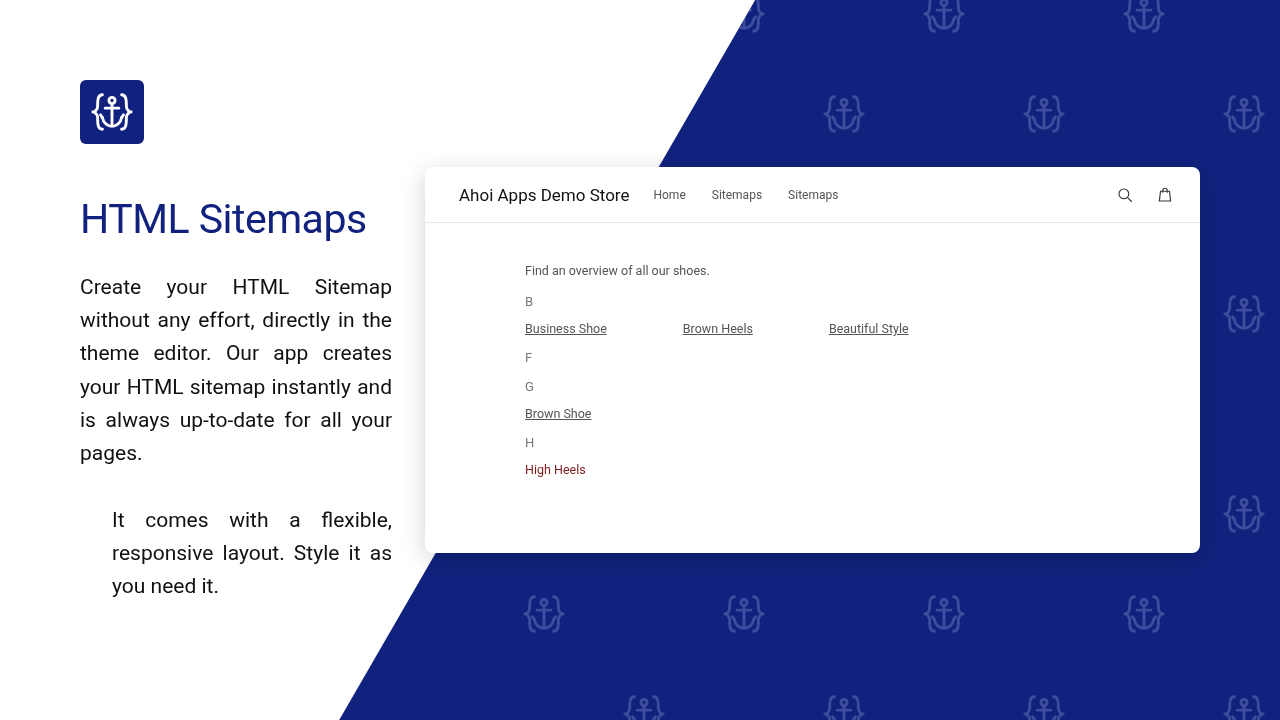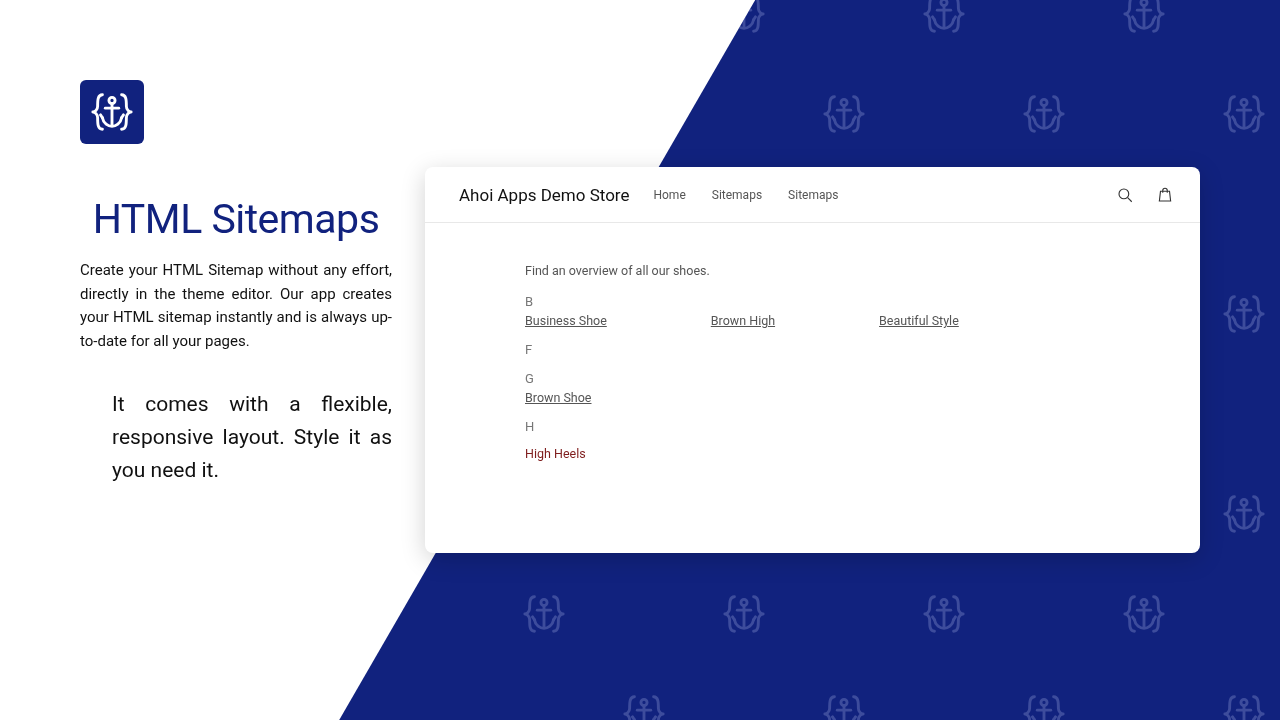--- a/index.html
+++ b/index.html
@@ -16,22 +16,22 @@
   .pattern .cell {
     position: absolute; width: 48px; height: 48px; display: flex; align-items: center; justify-content: center;
   }
   .pattern .cell svg { width: 46px; height: 46px; }
   .logo {
     position: absolute; left: 80px; top: 80px; width: 64px; height: 64px;
     background: #11227e; border-radius: 6px; display: flex; align-items: center; justify-content: center;
   }
   .logo svg { width: 46px; height: 46px; }
   .left-col { position: absolute; left: 80px; top: 195px; width: 312px; }
-  .title { color: #11227e; font-size: 41px; font-weight: 400; letter-spacing: -0.5px; text-align: center; }
-  .para { margin-top: 16px; color: #111; font-size: 15px; line-height: 1.58; text-align: justify; text-justify: inter-word; }
+  .title { color: #11227e; font-size: 41px; font-weight: 400; letter-spacing: -0.5px; }
+  .para { margin-top: 28px; color: #111; font-size: 21px; line-height: 1.58; text-align: justify; text-justify: inter-word; }
   .para2 { margin-top: 34px; color: #111; font-size: 21px; line-height: 1.58; text-align: justify; margin-left: 32px; }
   .browser {
     position: absolute; left: 425px; top: 167px; width: 775px; height: 386px;
     background: #ffffff; border-radius: 8px; box-shadow: 0 6px 24px rgba(0,0,0,0.18);
     overflow: hidden;
   }
   .store-header {
     display: flex; align-items: center; height: 56px; padding: 0 26px 0 34px;
     border-bottom: 1px solid #e8e8e8;
   }
@@ -39,21 +39,21 @@
   .store-nav { display: flex; gap: 26px; align-items: center; }
   .store-nav a { font-size: 12px; color: #555; text-decoration: none; }
   .store-actions { margin-left: auto; display: flex; gap: 22px; align-items: center; }
   .icon-btn { width: 18px; height: 18px; display: inline-flex; align-items: center; justify-content: center; color: #333; }
   .icon-btn svg { width: 18px; height: 18px; stroke: #333; stroke-width: 1.5; fill: none; }
   .store-body { padding: 22px 100px 0 100px; color: #333; }
   .products-h { font-size: 26px; font-weight: 700; color: #111; }
   .products-sub { margin-top: 18px; font-size: 12.5px; color: #555; }
   .group { margin-top: 16px; }
   .group-letter { font-size: 13px; color: #777; }
-  .group-items { margin-top: 4px; display: flex; gap: 104px; }
+  .group-items { margin-top: 12px; display: flex; gap: 76px; }
   .group-items a { font-size: 12.5px; color: #555; text-decoration: underline; }
   .group + .group { margin-top: 14px; }
   .trunc { margin-top: 12px; font-size: 12.5px; color: #7f1d1d; }
 </style>
 </head>
 <body>
 
 <div class="stage">
 
   <div class="bg-poly">
@@ -553,21 +553,21 @@
         </span>
       </div>
     </div>
     <div class="store-body">
       <div class="products-sub">Find an overview of all our shoes.</div>
       <div id="groups">
           <div class="group">
             <div class="group-letter">B</div>
             <div class="group-items">
               <a href="#">Business Shoe</a>
-              <a href="#">Brown High</a>
+              <a href="#">Brown Heels</a>
               <a href="#">Beautiful Style</a>
             </div>
           </div>
           <div class="group">
             <div class="group-letter">F</div>
           </div>
           <div class="group">
             <div class="group-letter">G</div>
             <div class="group-items">
               <a href="#">Brown Shoe</a>

